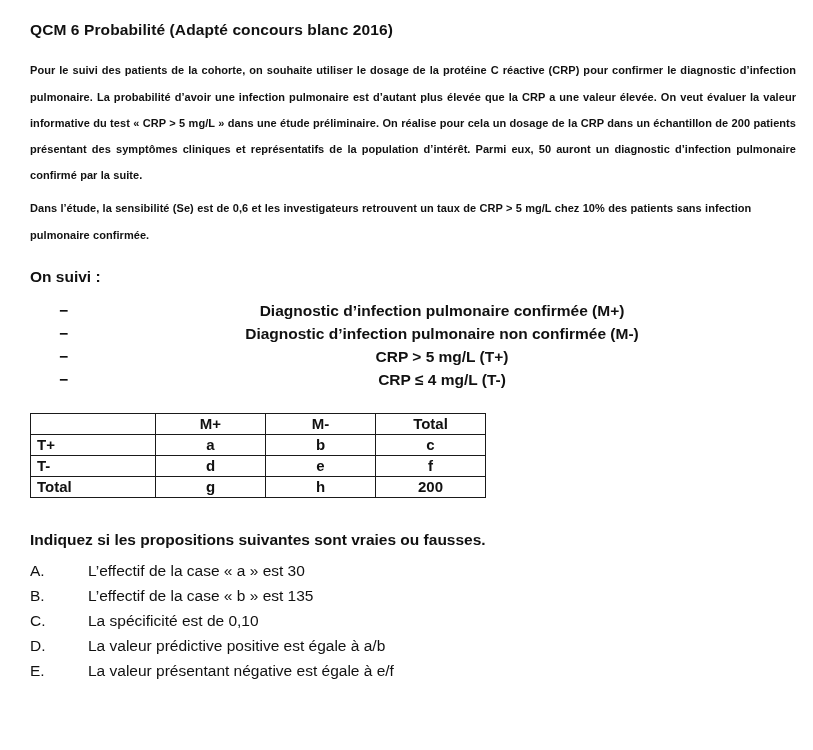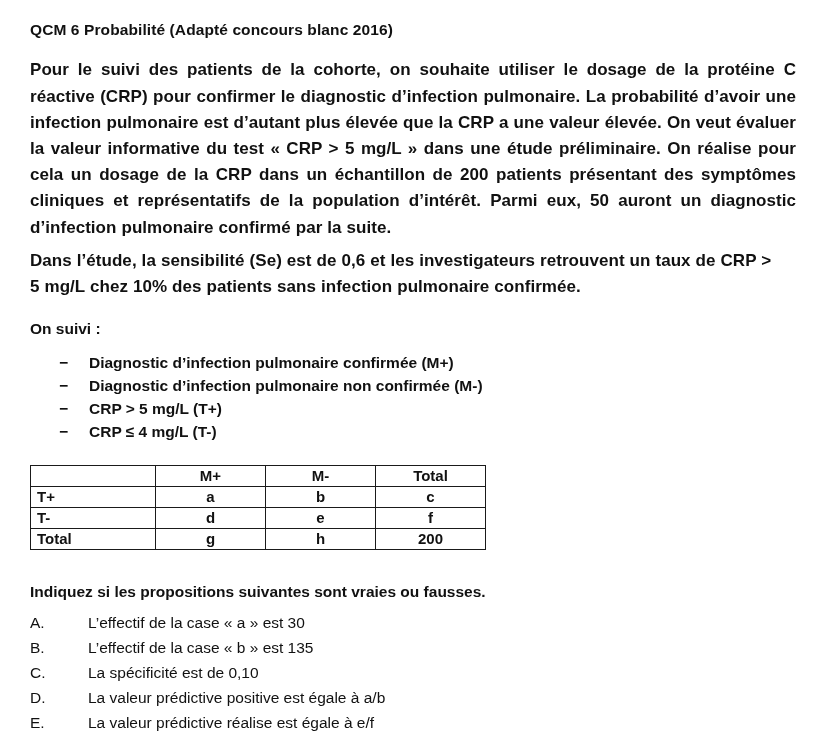--- a/index.html
+++ b/index.html
@@ -26,21 +26,21 @@
 
   .doc-title {
     font-size: 15.5px;
     font-weight: bold;
     line-height: 1.25;
     margin: 0 0 18px 0;
     letter-spacing: 0.1px;
   }
 
   .para {
-    font-size: 17px;
+    font-size: 11px;
     font-weight: bold;
     line-height: 26.2px;
     text-align: justify;
     margin: 0;
     width: 766px;
     letter-spacing: 0.05px;
     word-spacing: 0.2px;
   }
 
   .para + .para {
@@ -72,20 +72,21 @@
     line-height: 23px;
   }
   .note-dash {
     width: 30px;
     flex: 0 0 30px;
     margin-left: 29px;
     text-align: left;
   }
   .note-text {
     flex: 1 1 auto;
+    text-align: center;
   }
 
   table.contingency {
     border-collapse: collapse;
     margin-top: 22px;
     margin-left: 0px;
     width: 455px;
     table-layout: fixed;
   }
   table.contingency td, table.contingency th {
@@ -206,17 +207,17 @@
     <li>
       <span class="opt-letter">C.</span>
       <span class="opt-text">La spécificité est de 0,10</span>
     </li>
     <li>
       <span class="opt-letter">D.</span>
       <span class="opt-text">La valeur prédictive positive est égale à a/b</span>
     </li>
     <li>
       <span class="opt-letter">E.</span>
-      <span class="opt-text">La valeur prédictive réalise est égale à e/f</span>
+      <span class="opt-text">La valeur présentant négative est égale à e/f</span>
     </li>
   </ul>
 
 </div>
 
 </body></html>

